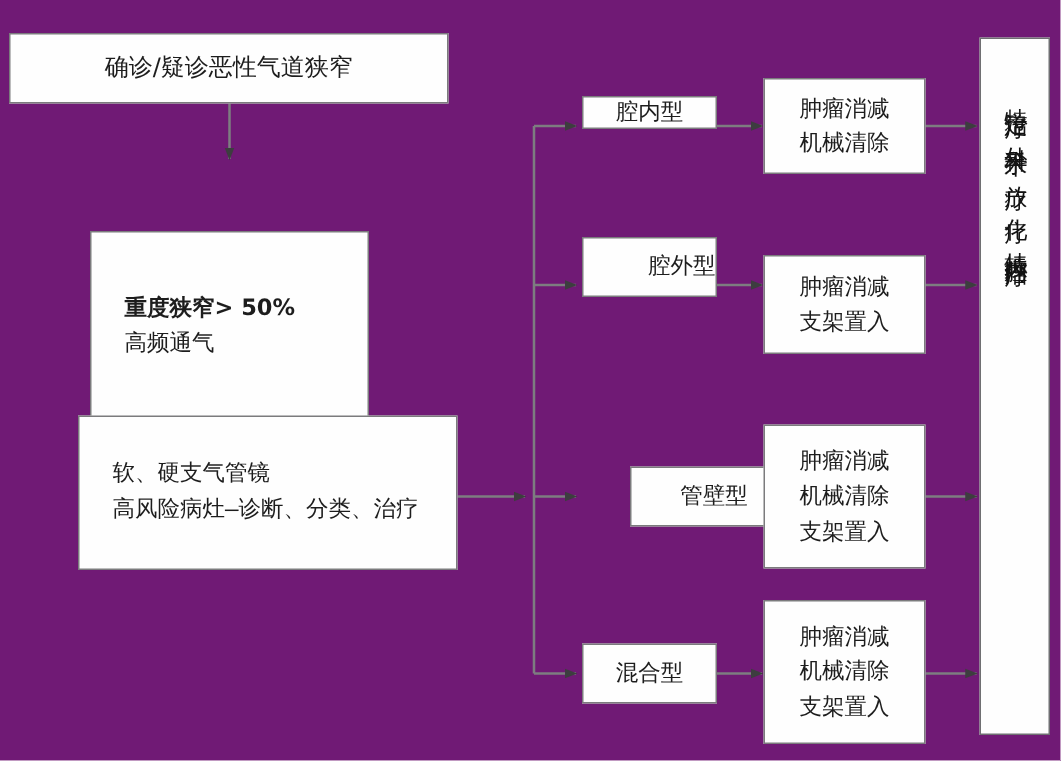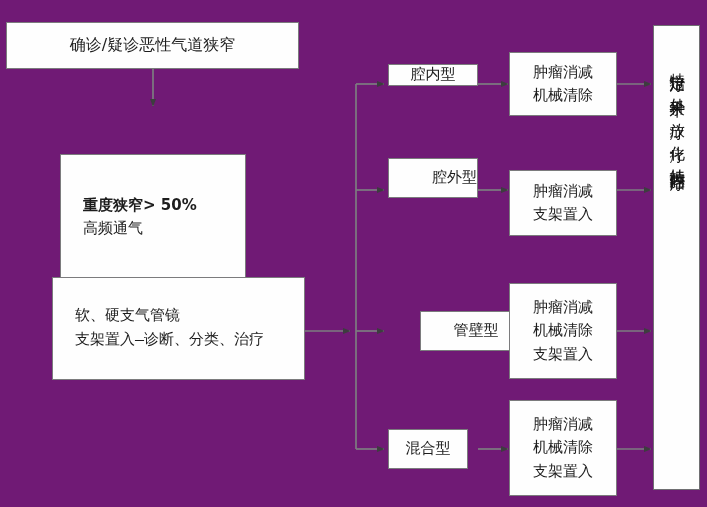--- a/index.html
+++ b/index.html
@@ -61,33 +61,33 @@
     <span class="ln">确诊/疑诊恶性气道狭窄</span>
   </div>
 
   <div class="box left-align" style="left:60px;top:110px;width:186px;height:126px;margin-top:44px;">
     <span class="ln pad-l b-strong">重度狭窄&gt; 50%</span>
     <span class="ln pad-l">高频通气</span>
   </div>
 
   <div class="box left-align" style="left:52px;top:277px;width:253px;height:103px;font-family:Liberation Mono, monospace;">
     <span class="ln pad-l">软、硬支气管镜</span>
-    <span class="ln pad-l">支架置入—诊断、分类、治疗</span>
+    <span class="ln pad-l">高风险病灶—诊断、分类、治疗</span>
   </div>
 
   <div class="box" style="left:388px;top:64px;width:90px;height:22px;">
     <span class="ln">腔内型</span>
   </div>
   <div class="box" style="left:388px;top:158px;width:90px;height:40px;align-items:flex-end;">
     <span class="ln">腔外型</span>
   </div>
   <div class="box" style="left:388px;top:311px;width:112px;height:40px;margin-left:32px;">
     <span class="ln">管壁型</span>
   </div>
-  <div class="box" style="left:388px;top:429px;width:80px;height:40px;">
+  <div class="box" style="left:388px;top:429px;width:90px;height:40px;">
     <span class="ln">混合型</span>
   </div>
 
   <div class="box" style="left:509px;top:52px;width:108px;height:64px;">
     <span class="ln">肿瘤消减</span>
     <span class="ln">机械清除</span>
   </div>
   <div class="box" style="left:509px;top:170px;width:108px;height:66px;">
     <span class="ln">肿瘤消减</span>
     <span class="ln">支架置入</span>

